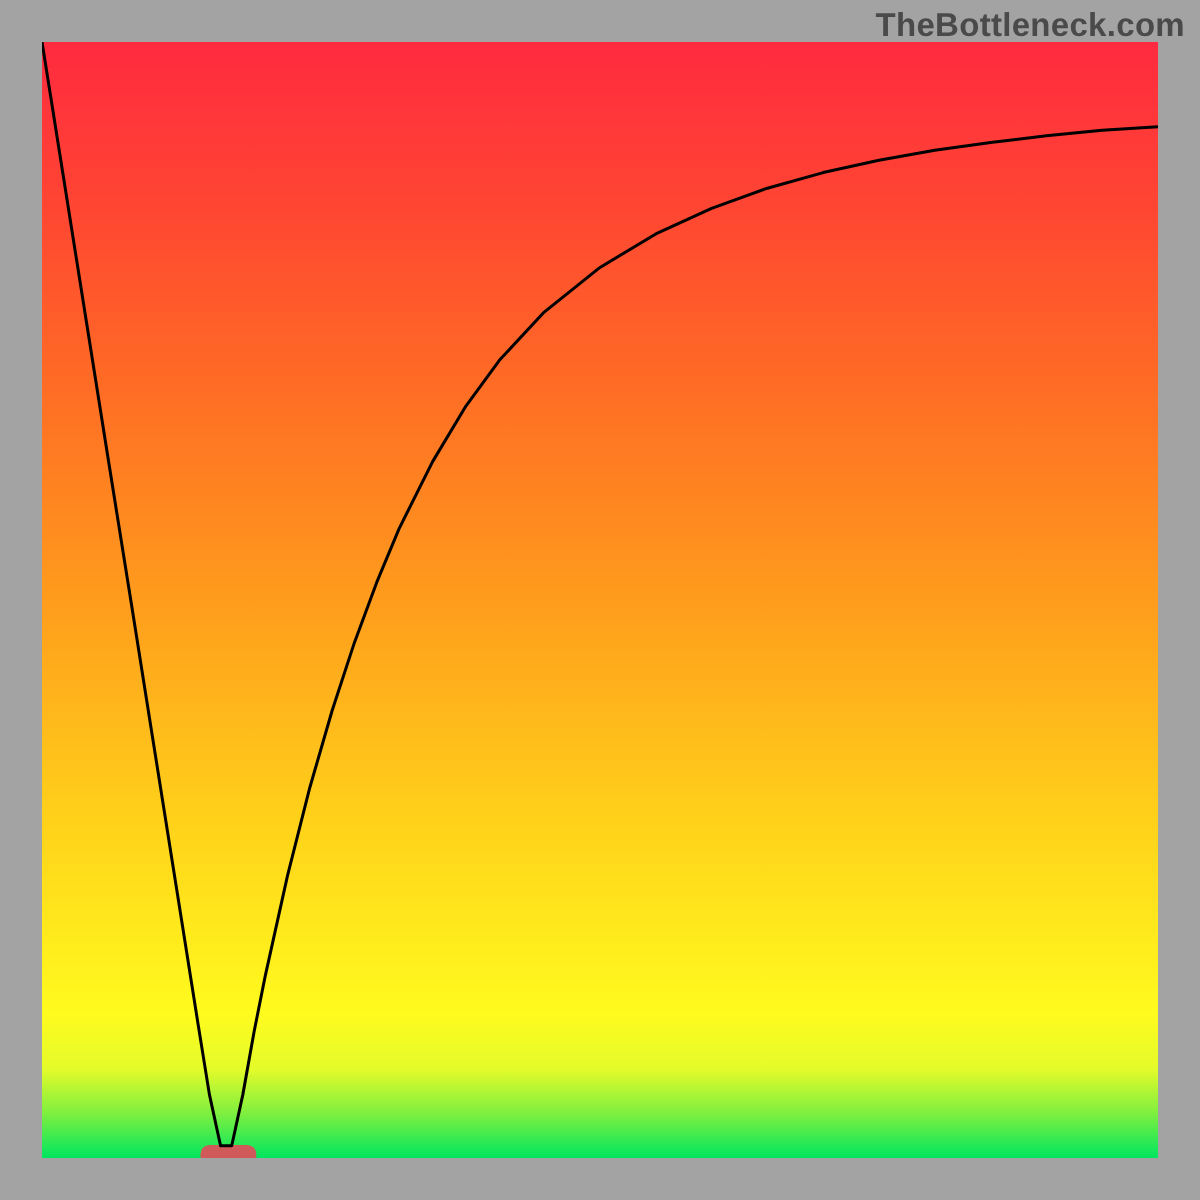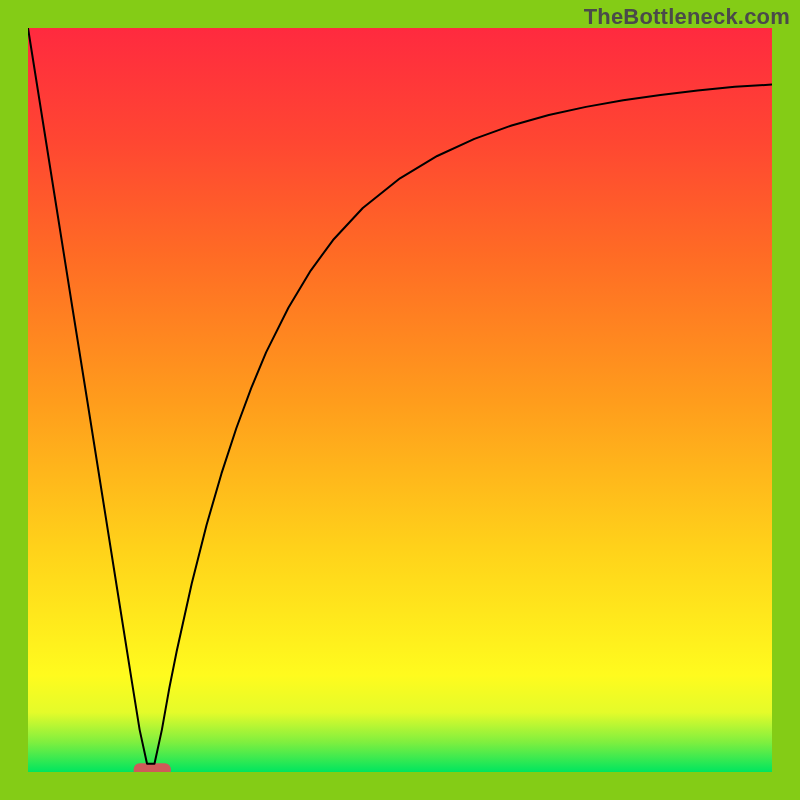--- a/index.html
+++ b/index.html
@@ -8,21 +8,21 @@
     width: 800px;
     height: 800px;
     overflow: hidden;
     background: #000;
     font-family: Arial, Helvetica, sans-serif;
   }
   .frame {
     position: relative;
     width: 800px;
     height: 800px;
-    background: #84cc16;
+    background: #a3a3a3;
   }
   .plot-area {
     position: absolute;
     left: 28px;
     top: 28px;
     width: 744px;
     height: 744px;
   }
   .watermark {
     position: absolute;

